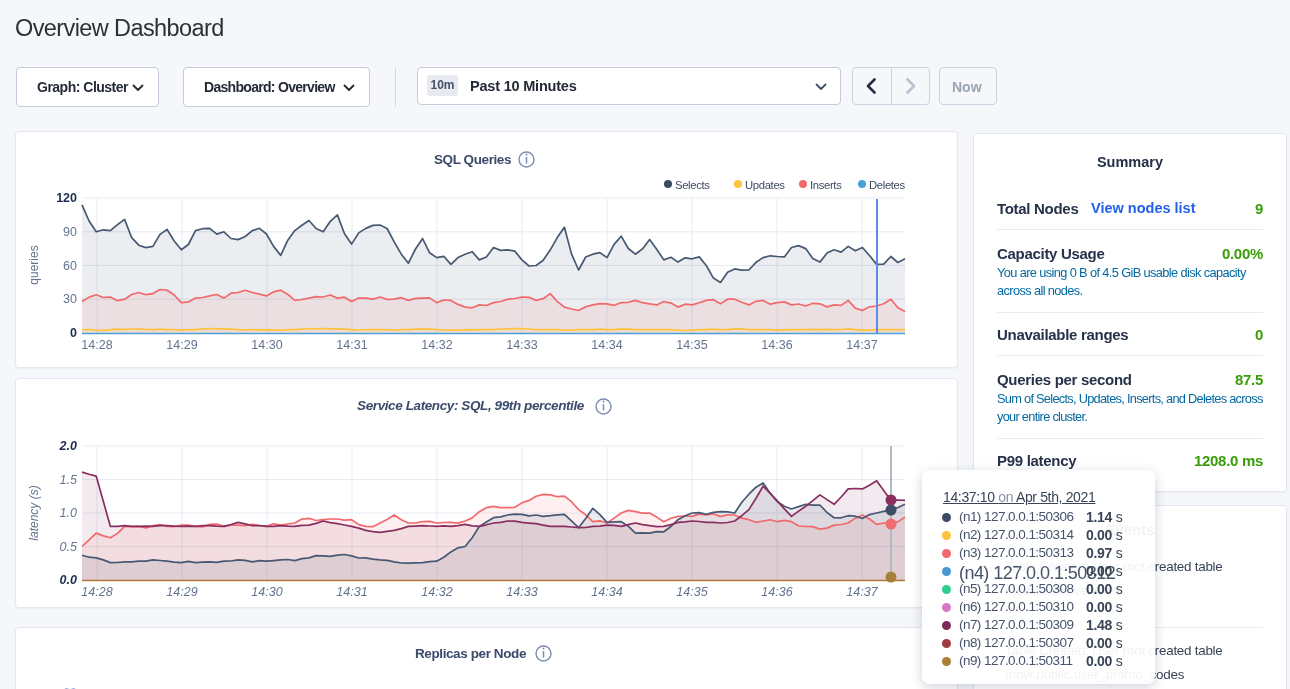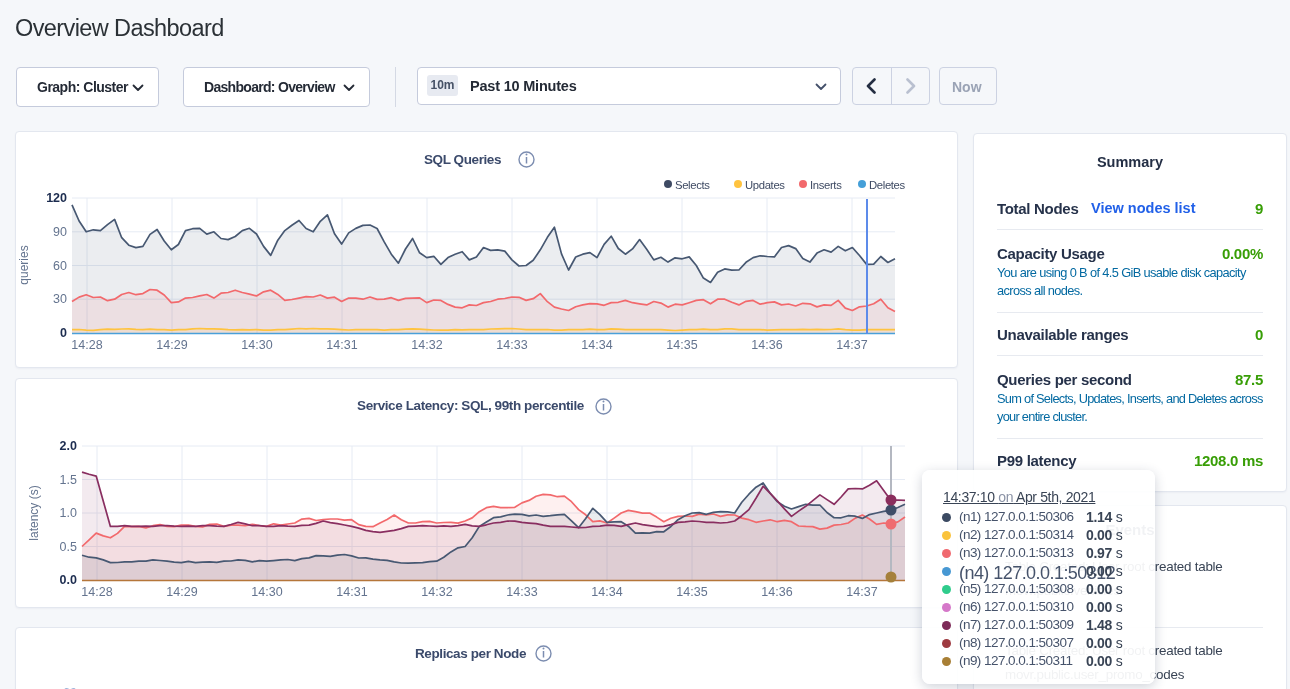--- a/index.html
+++ b/index.html
@@ -38,21 +38,21 @@
 <div class="abs" style="left:891px;top:67px;width:1px;height:38px;background:#ccd2e2;"></div>
 <svg width="12" height="16" style="position:absolute;left:865px;top:78px">
     <path d="M9.5 1.5 L3 8 L9.5 14.5" fill="none" stroke="#242e42" stroke-width="2.6" stroke-linecap="round" stroke-linejoin="round"></path>
   </svg>
 <svg width="12" height="16" style="position:absolute;left:905px;top:78px">
     <path d="M2.5 1.5 L9 8 L2.5 14.5" fill="none" stroke="#b9c0d0" stroke-width="2.6" stroke-linecap="round" stroke-linejoin="round"></path>
   </svg>
 <div class="btn" style="left:939px;top:67px;width:58px;height:38px;background:transparent;border-color:#ccd2e2;"></div>
 <div class="abs" style="left:952px;top:79px;font-size:14px;font-weight:700;color:#9aa3b5;">Now</div>
 <div class="panel" style="left:15px;top:131px;width:943px;height:237px;"></div>
-<div class="abs" style="left:5px;top:131px;width:943px;height:286px;">
+<div class="abs" style="left:15px;top:131px;width:943px;height:286px;">
 <div class="ctitle" style="left:0;right:0;top:21px;text-align:center;"><span style="position:relative;left:-14px;">SQL Queries</span></div>
 <svg width="943" height="237" style="position:absolute;left:0;top:0">
 <line x1="67.0" y1="67.0" x2="890.0" y2="67.0" stroke="#e6ebf4" stroke-width="1"></line>
 <line x1="67.0" y1="100.8" x2="890.0" y2="100.8" stroke="#e6ebf4" stroke-width="1"></line>
 <line x1="67.0" y1="134.5" x2="890.0" y2="134.5" stroke="#e6ebf4" stroke-width="1"></line>
 <line x1="67.0" y1="168.2" x2="890.0" y2="168.2" stroke="#e6ebf4" stroke-width="1"></line>
 <line x1="82" y1="67.0" x2="82" y2="202.0" stroke="#e6ebf4" stroke-width="1"></line>
 <line x1="167" y1="67.0" x2="167" y2="202.0" stroke="#e6ebf4" stroke-width="1"></line>
 <line x1="252" y1="67.0" x2="252" y2="202.0" stroke="#e6ebf4" stroke-width="1"></line>
 <line x1="337" y1="67.0" x2="337" y2="202.0" stroke="#e6ebf4" stroke-width="1"></line>
@@ -95,21 +95,21 @@
   </svg>
 <div class="abs" style="left:664px;top:180px;width:8px;height:8px;border-radius:50%;background:#3e4a63;"></div>
 <div class="abs" style="left:675px;top:178.5px;font-size:11.3px;letter-spacing:-0.35px;color:#3e4a63;">Selects</div>
 <div class="abs" style="left:734px;top:180px;width:8px;height:8px;border-radius:50%;background:#ffc33f;"></div>
 <div class="abs" style="left:745px;top:178.5px;font-size:11.3px;letter-spacing:-0.35px;color:#3e4a63;">Updates</div>
 <div class="abs" style="left:799px;top:180px;width:8px;height:8px;border-radius:50%;background:#f2696c;"></div>
 <div class="abs" style="left:810px;top:178.5px;font-size:11.3px;letter-spacing:-0.35px;color:#3e4a63;">Inserts</div>
 <div class="abs" style="left:858px;top:180px;width:8px;height:8px;border-radius:50%;background:#459fd8;"></div>
 <div class="abs" style="left:869px;top:178.5px;font-size:11.3px;letter-spacing:-0.35px;color:#3e4a63;">Deletes</div>
 <div class="panel" style="left:15px;top:378px;width:943px;height:230px;"></div>
-<div class="abs" style="left:15px;top:378px;width:943px;height:166px;">
+<div class="abs" style="left:15px;top:378px;width:943px;height:166px;font-style:italic;">
 <div class="ctitle" style="left:0;right:0;top:20px;text-align:center;"><span style="position:relative;left:-16px;">Service Latency: SQL, 99th percentile</span></div>
 <svg width="943" height="230" style="position:absolute;left:0;top:0">
 <line x1="67.0" y1="68.0" x2="890.0" y2="68.0" stroke="#e6ebf4" stroke-width="1"></line>
 <line x1="67.0" y1="101.5" x2="890.0" y2="101.5" stroke="#e6ebf4" stroke-width="1"></line>
 <line x1="67.0" y1="135.0" x2="890.0" y2="135.0" stroke="#e6ebf4" stroke-width="1"></line>
 <line x1="67.0" y1="168.5" x2="890.0" y2="168.5" stroke="#e6ebf4" stroke-width="1"></line>
 <line x1="82" y1="68.0" x2="82" y2="202.0" stroke="#e6ebf4" stroke-width="1"></line>
 <line x1="167" y1="68.0" x2="167" y2="202.0" stroke="#e6ebf4" stroke-width="1"></line>
 <line x1="252" y1="68.0" x2="252" y2="202.0" stroke="#e6ebf4" stroke-width="1"></line>
 <line x1="337" y1="68.0" x2="337" y2="202.0" stroke="#e6ebf4" stroke-width="1"></line>

